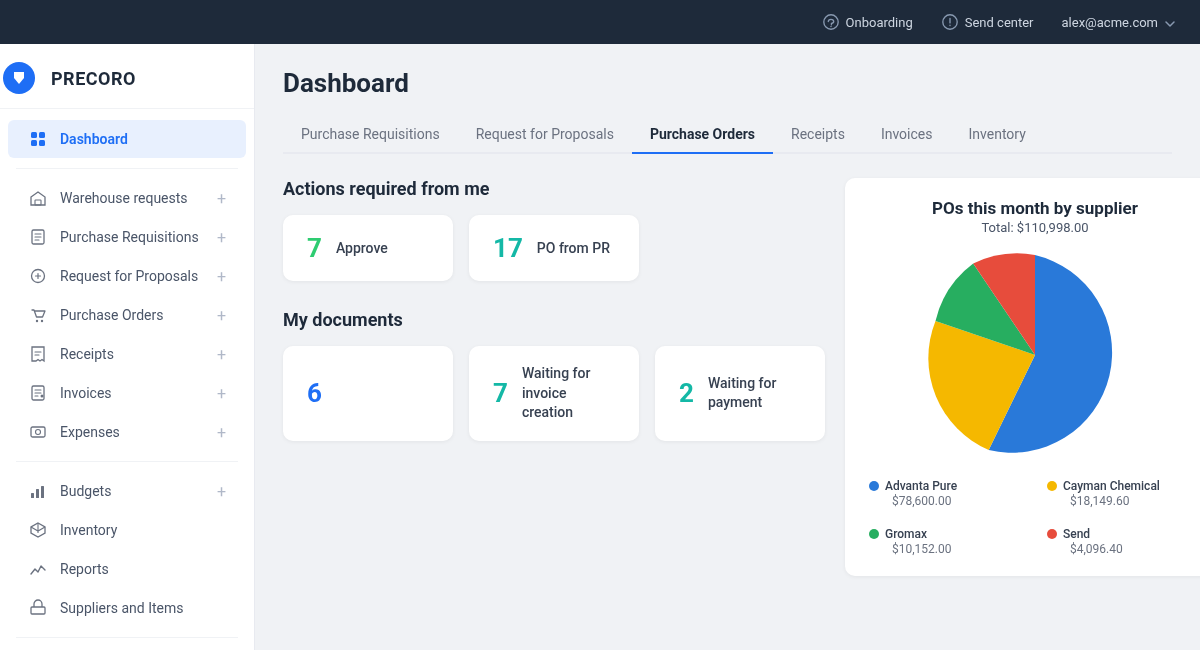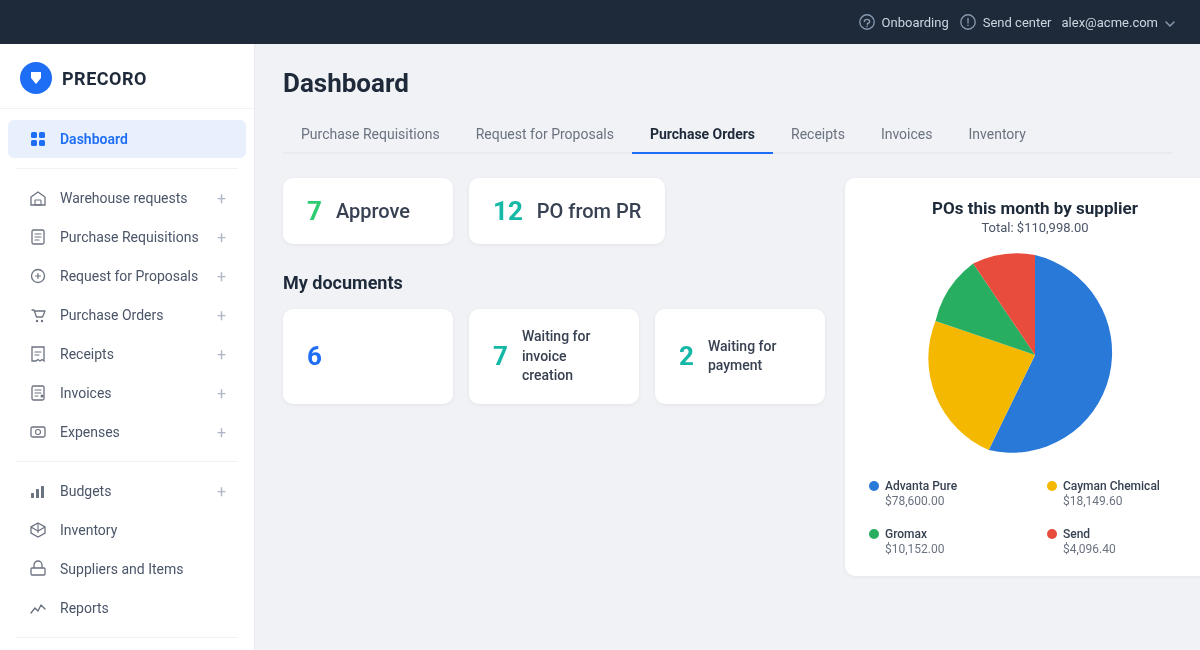--- a/index.html
+++ b/index.html
@@ -1,29 +1,29 @@
 <!DOCTYPE html>
 <html><head>
   <meta charset="utf-8">
   <style>
     * { box-sizing: border-box; margin: 0; padding: 0; }
     body { font-family: -apple-system, BlinkMacSystemFont, 'Segoe UI', Roboto, sans-serif; background: #f0f2f5; display: flex; flex-direction: column; height: 650px; width: 1200px; overflow: hidden; }
 
     
-    .topbar { background: #1e2a3a; height: 44px; display: flex; align-items: center; justify-content: flex-end; padding: 0 24px; gap: 10px; flex-shrink: 0; }
+    .topbar { background: #1e2a3a; height: 44px; display: flex; align-items: center; justify-content: flex-end; padding: 0 24px; gap: 28px; flex-shrink: 0; }
     .topbar-item { color: #cdd5e0; font-size: 13px; display: flex; align-items: center; gap: 6px; cursor: pointer; }
     .topbar-icon { width: 18px; height: 18px; display: inline-block; }
     .topbar-user { color: #cdd5e0; font-size: 13px; display: flex; align-items: flex-end; gap: 6px; cursor: pointer; }
 
     
     .layout { display: flex; flex: 1; overflow: hidden; }
 
     
     .sidebar { width: 255px; background: #fff; border-right: 1px solid #e8eaf0; display: flex; flex-direction: column; overflow-y: auto; flex-shrink: 0; padding-bottom: 16px; }
-    .sidebar-logo { display: flex; align-items: center; gap: 10px; padding: 18px 20px 14px; border-bottom: 1px solid #f0f2f5; }
+    .sidebar-logo { display: flex; align-items: center; gap: 16px; padding: 18px 3px 14px; border-bottom: 1px solid #f0f2f5; }
     .logo-icon { width: 32px; height: 32px; background: #1e6ef5; border-radius: 50%; display: flex; align-items: center; justify-content: center; }
     .logo-text { font-size: 18px; font-weight: 700; color: #1e2a3a; letter-spacing: 0.5px; }
 
     .sidebar-nav { padding: 10px 0; flex: 1; }
     .sidebar-item { display: flex; align-items: center; gap: 12px; padding: 9px 20px; cursor: pointer; color: #4a5568; font-size: 14px; font-weight: 400; border-radius: 6px; margin: 1px 8px; transition: background 0.15s; }
     .sidebar-item.active { background: #e8f0fe; color: #1e6ef5; font-weight: 600; }
     .sidebar-item-icon { width: 20px; height: 20px; display: flex; align-items: center; justify-content: center; flex-shrink: 0; }
     .sidebar-item-label { flex: 1; }
     .sidebar-plus { color: #b0b8c8; font-size: 16px; margin-left: auto; }
     .sidebar-divider { height: 1px; background: #f0f2f5; margin: 10px 16px; }
@@ -41,21 +41,21 @@
     
     .section-title { font-size: 18px; font-weight: 700; color: #1e2a3a; margin-bottom: 16px; }
 
     
     .cards-row { display: flex; gap: 16px; margin-bottom: 28px; }
     .action-card { background: #fff; border-radius: 10px; padding: 18px 24px; display: flex; align-items: center; gap: 14px; min-width: 170px; box-shadow: 0 1px 4px rgba(0,0,0,0.06); cursor: pointer; }
     .card-number { font-size: 26px; font-weight: 700; }
     .card-number.green { color: #2ecc71; }
     .card-number.orange { color: #f59e0b; }
     .card-number.teal { color: #14b8a6; }
-    .card-label { font-size: 20px; color: #374151; font-weight: 500; }
+    .card-label { font-size: 14px; color: #374151; font-weight: 500; }
 
     
     .doc-card { background: #fff; border-radius: 10px; padding: 18px 24px; display: flex; align-items: center; gap: 14px; min-width: 170px; box-shadow: 0 1px 4px rgba(0,0,0,0.06); cursor: pointer; }
     .doc-number { font-size: 26px; font-weight: 700; }
     .doc-number.blue { color: #1e6ef5; }
     .doc-number.teal2 { color: #14b8a6; }
     .doc-number.teal3 { color: #14b8a6; }
     .doc-label { font-size: 14px; color: #374151; font-weight: 500; line-height: 1.4; }
 
     
@@ -66,21 +66,21 @@
     .chart-subtitle { font-size: 13px; color: #4a5568; text-align: center; margin-bottom: 10px; }
 
     
     .pie-container { position: relative; width: 220px; height: 220px; }
 
     
     .legend { display: grid; grid-template-columns: 1fr 1fr; gap: 19px 24px; margin-top: 14px; width: 100%; }
     .legend-item { display: flex; flex-direction: column; gap: 1px; }
     .legend-name { display: flex; align-items: center; gap: 6px; font-size: 12px; color: #374151; font-weight: 500; }
     .legend-dot { width: 10px; height: 10px; border-radius: 50%; flex-shrink: 0; }
-    .legend-value { font-size: 12px; color: #6b7280; margin-left: 16px; }
+    .legend-value { font-size: 12px; color: #6b7280; margin-left: 23px; }
   </style>
 </head>
 <body>
 
 <div class="topbar">
   <div class="topbar-item">
     <svg class="topbar-icon" viewBox="0 0 20 20" fill="none">
       <circle cx="10" cy="10" r="8" stroke="#8899b0" stroke-width="1.5"></circle>
       <path d="M7 9.5C7 8 8.5 7 10 7s3 1 3 2.5c0 1.2-1 2-2.5 2.2V13" stroke="#8899b0" stroke-width="1.5" stroke-linecap="round"></path>
       <circle cx="10" cy="15" r="0.8" fill="#8899b0"></circle>
@@ -229,34 +229,34 @@
             <path d="M9 2L16 6v6l-7 4-7-4V6L9 2z" stroke="#6b7280" stroke-width="1.3" fill="none"></path>
             <path d="M9 2v10M2 6l7 4 7-4" stroke="#6b7280" stroke-width="1.1"></path>
           </svg>
         </div>
         <span class="sidebar-item-label">Inventory</span>
       </div>
 
       <div class="sidebar-item">
         <div class="sidebar-item-icon">
           <svg width="18" height="18" viewBox="0 0 18 18" fill="none">
+            <path d="M2 14l4-5 3 3 3-6 4 4" stroke="#6b7280" stroke-width="1.4" stroke-linecap="round" stroke-linejoin="round" fill="none"></path>
+          </svg>
+        </div>
+        <span class="sidebar-item-label">Reports</span>
+      </div>
+
+      <div class="sidebar-item">
+        <div class="sidebar-item-icon">
+          <svg width="18" height="18" viewBox="0 0 18 18" fill="none">
             <rect x="2" y="8" width="14" height="7" rx="1" stroke="#6b7280" stroke-width="1.3"></rect>
             <path d="M5 8V5a4 4 0 018 0v3" stroke="#6b7280" stroke-width="1.3"></path>
           </svg>
         </div>
         <span class="sidebar-item-label">Suppliers and Items</span>
-      </div>
-
-      <div class="sidebar-item">
-        <div class="sidebar-item-icon">
-          <svg width="18" height="18" viewBox="0 0 18 18" fill="none">
-            <path d="M2 14l4-5 3 3 3-6 4 4" stroke="#6b7280" stroke-width="1.4" stroke-linecap="round" stroke-linejoin="round" fill="none"></path>
-          </svg>
-        </div>
-        <span class="sidebar-item-label">Reports</span>
       </div>
 
       <div class="sidebar-divider"></div>
 
       <div class="sidebar-item">
         
         
       </div>
     </nav>
   </aside>
@@ -270,27 +270,28 @@
       <div class="tab active">Purchase Orders</div>
       <div class="tab">Receipts</div>
       <div class="tab">Invoices</div>
       <div class="tab">Inventory</div>
     </div>
 
     <div class="content-grid">
       <div class="left-col">
 
         <div>
+          <div class="section-title">Actions required from me</div>
           <div class="cards-row">
             <div class="action-card">
               <span class="card-number green">7</span>
               <span class="card-label">Approve</span>
             </div>
             <div class="action-card">
-              <span class="card-number teal">12</span>
+              <span class="card-number teal">17</span>
               <span class="card-label">PO from PR</span>
             </div>
           </div>
         </div>
 
         <div>
           <div class="section-title">My documents</div>
           <div class="cards-row">
             <div class="doc-card">
               <span class="doc-number blue">6</span>

